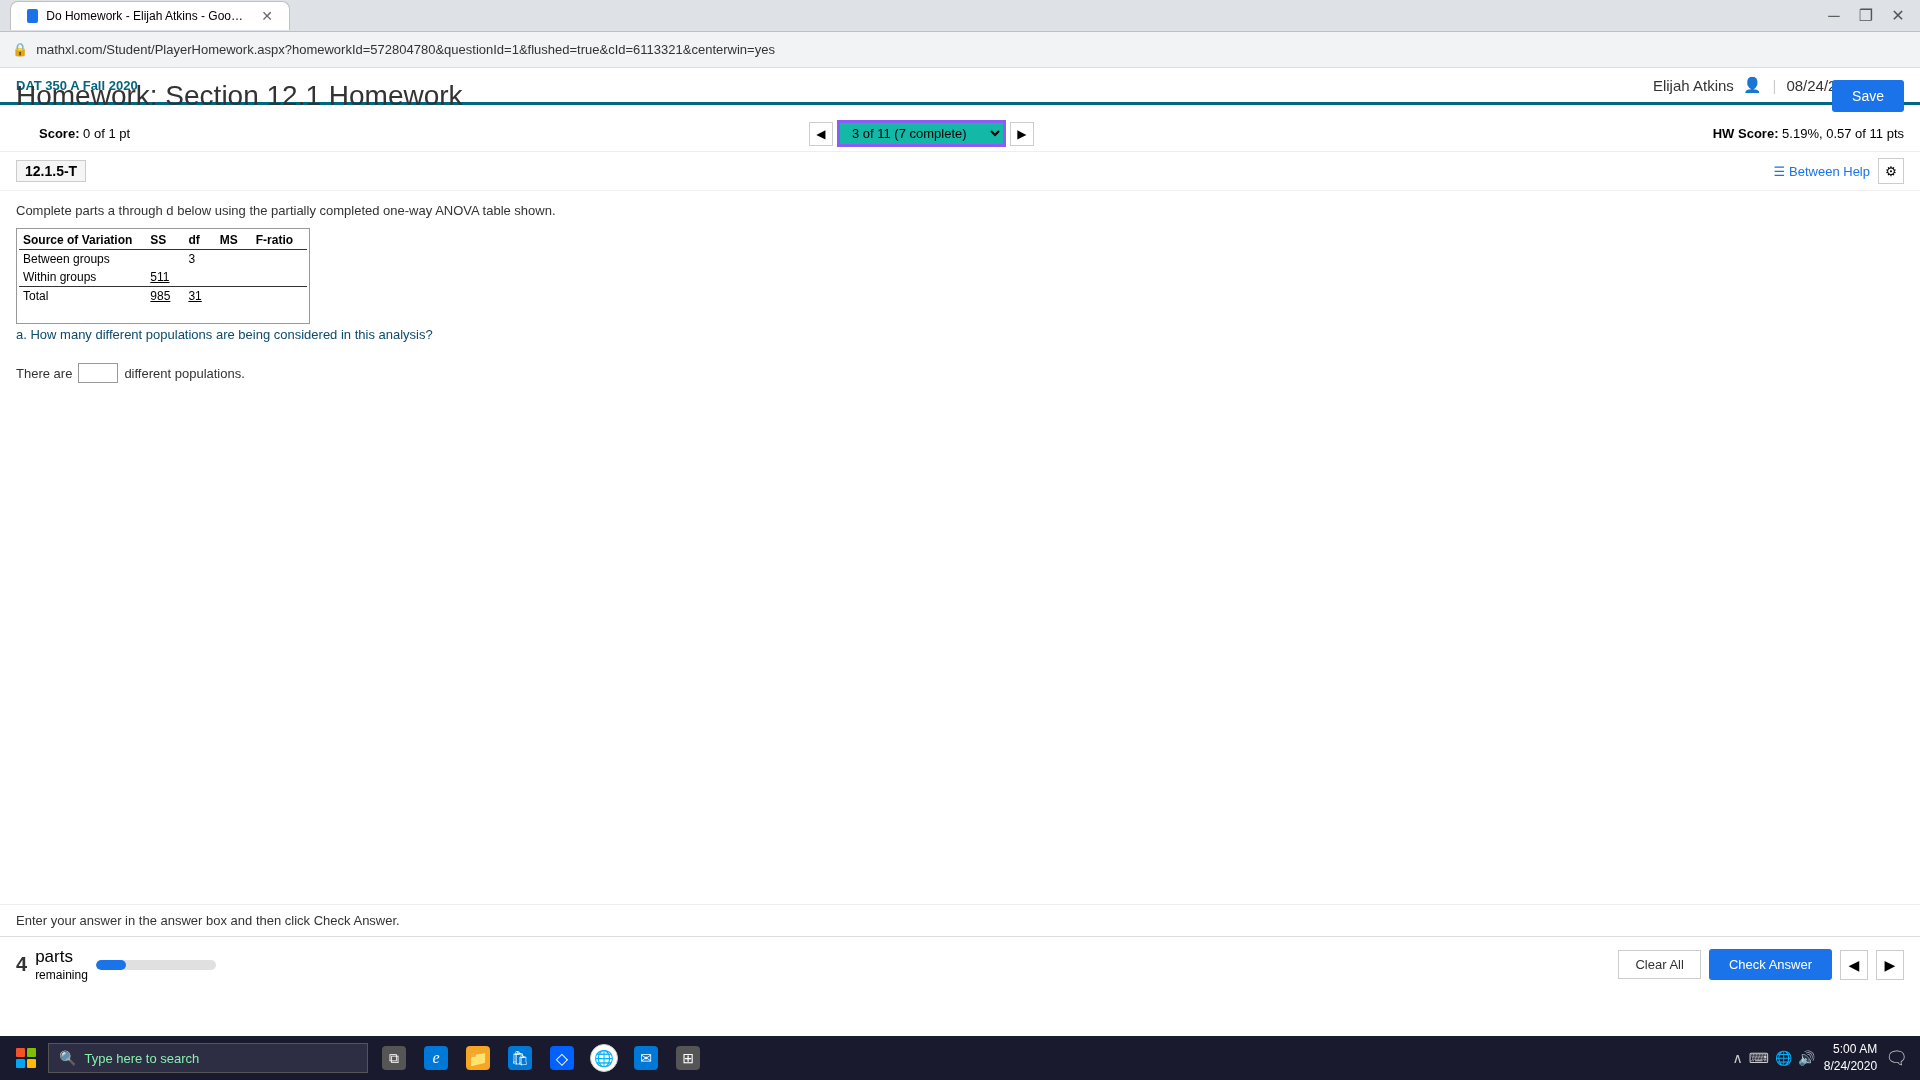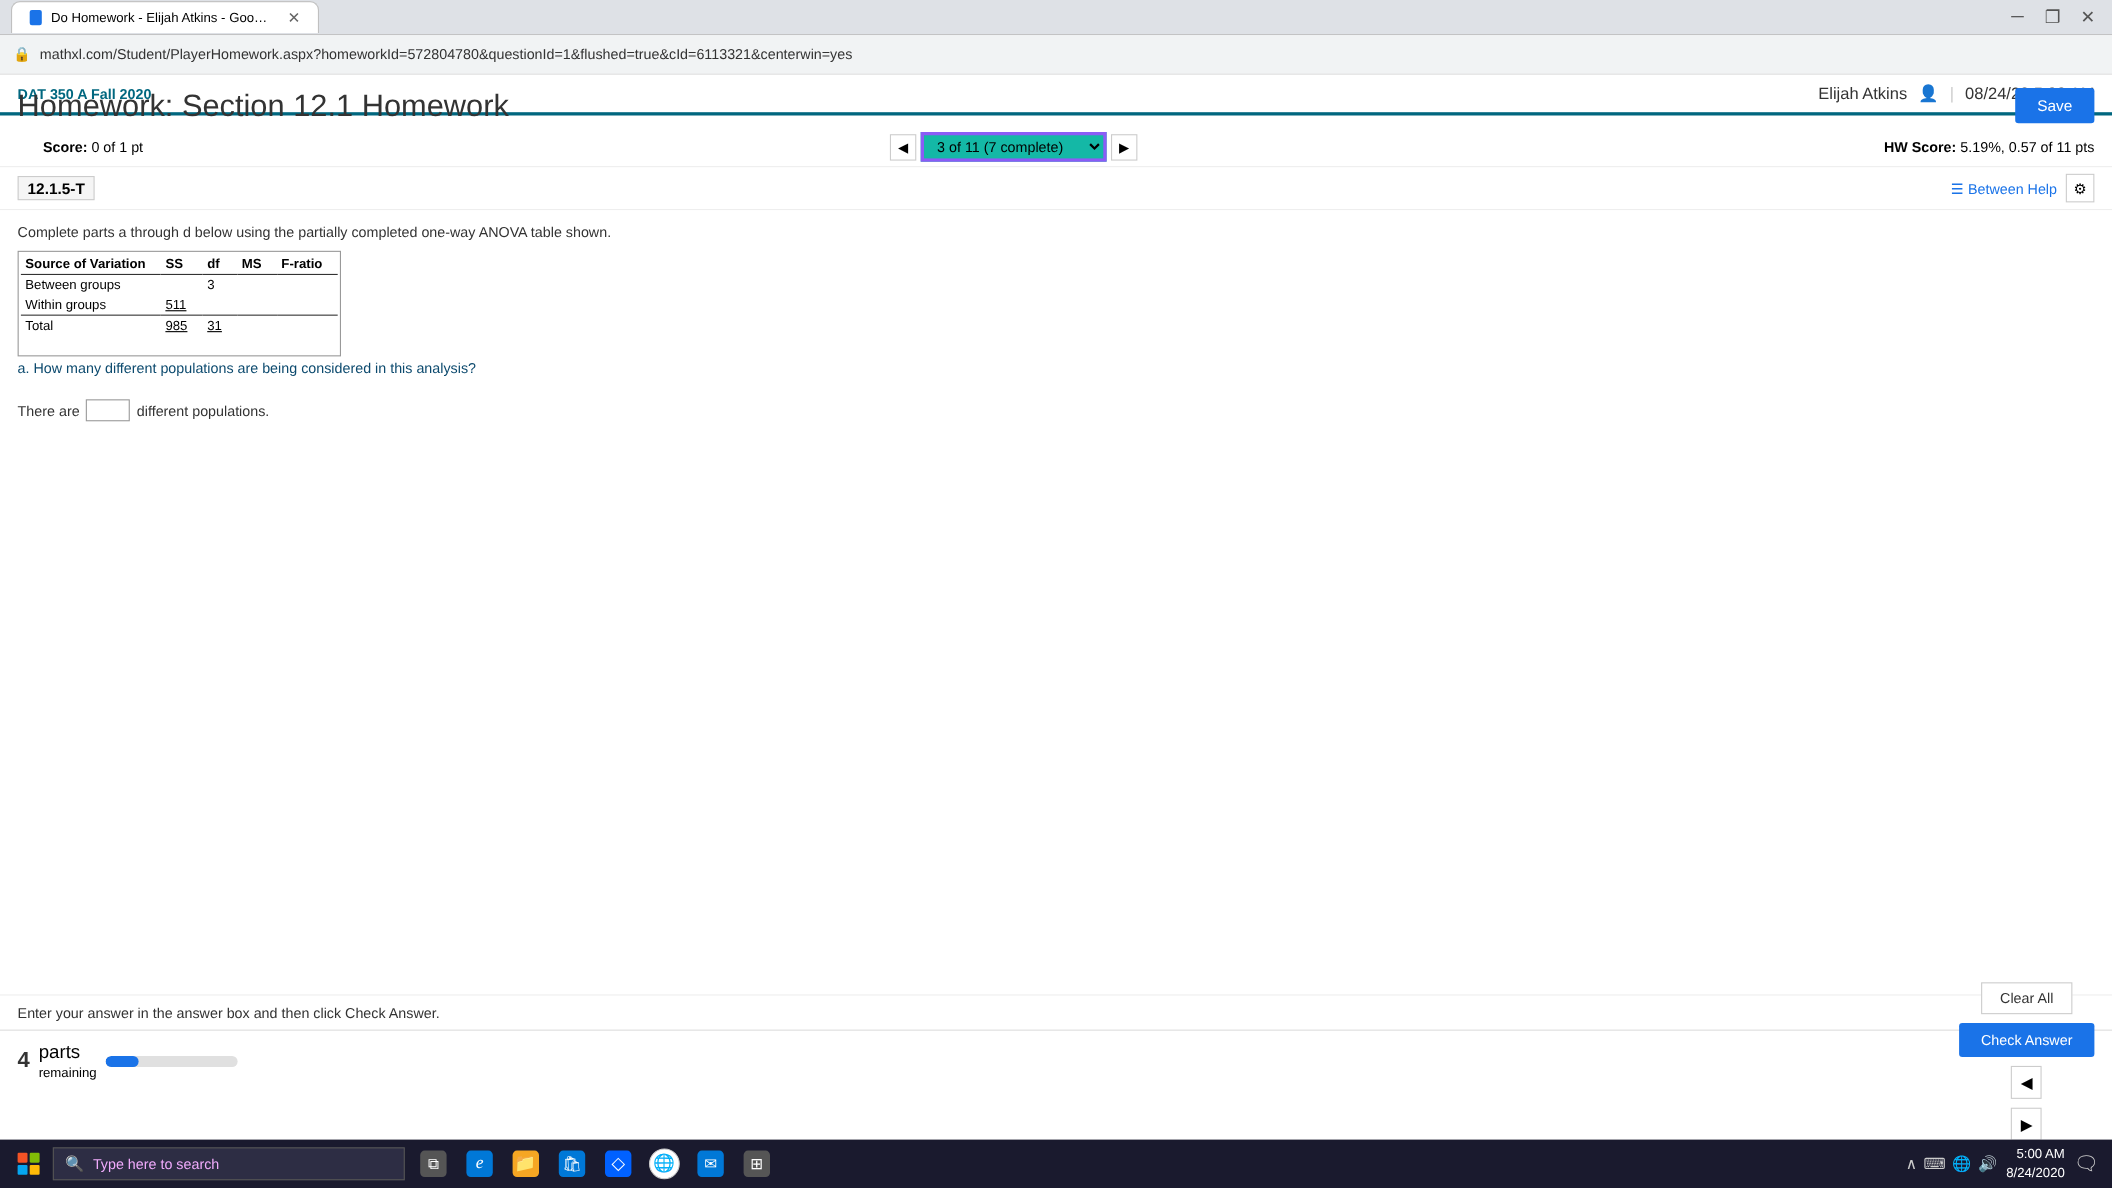--- a/index.html
+++ b/index.html
@@ -250,21 +250,20 @@
     .progress-bar-fill {
       width: 25%;
       height: 100%;
       background: #1a73e8;
       border-radius: 5px;
     }
     .answer-bar-right {
       display: flex;
       align-items: center;
       gap: 8px;
-      flex-direction: column;
     }
     .clear-all-btn {
       border: 1px solid #ccc;
       background: #fff;
       padding: 6px 16px;
       font-size: 13px;
       cursor: pointer;
       color: #333;
     }
     .check-answer-btn {
@@ -328,21 +327,21 @@
       align-items: center;
       background: #2d2d44;
       border: 1px solid #555;
       height: 30px;
       padding: 0 10px;
       gap: 8px;
       min-width: 320px;
       cursor: text;
     }
     .search-icon-tb { color: #aaa; font-size: 14px; }
-    .search-text-tb { color: #f0abfc; font-size: 13px; }
+    .search-text-tb { color: #86efac; font-size: 13px; }
 
     .taskbar-icons {
       display: flex;
       align-items: center;
       gap: 2px;
       margin-left: 6px;
     }
     .taskbar-icon {
       width: 40px; height: 44px;
       display: flex; align-items: center; justify-content: center;

